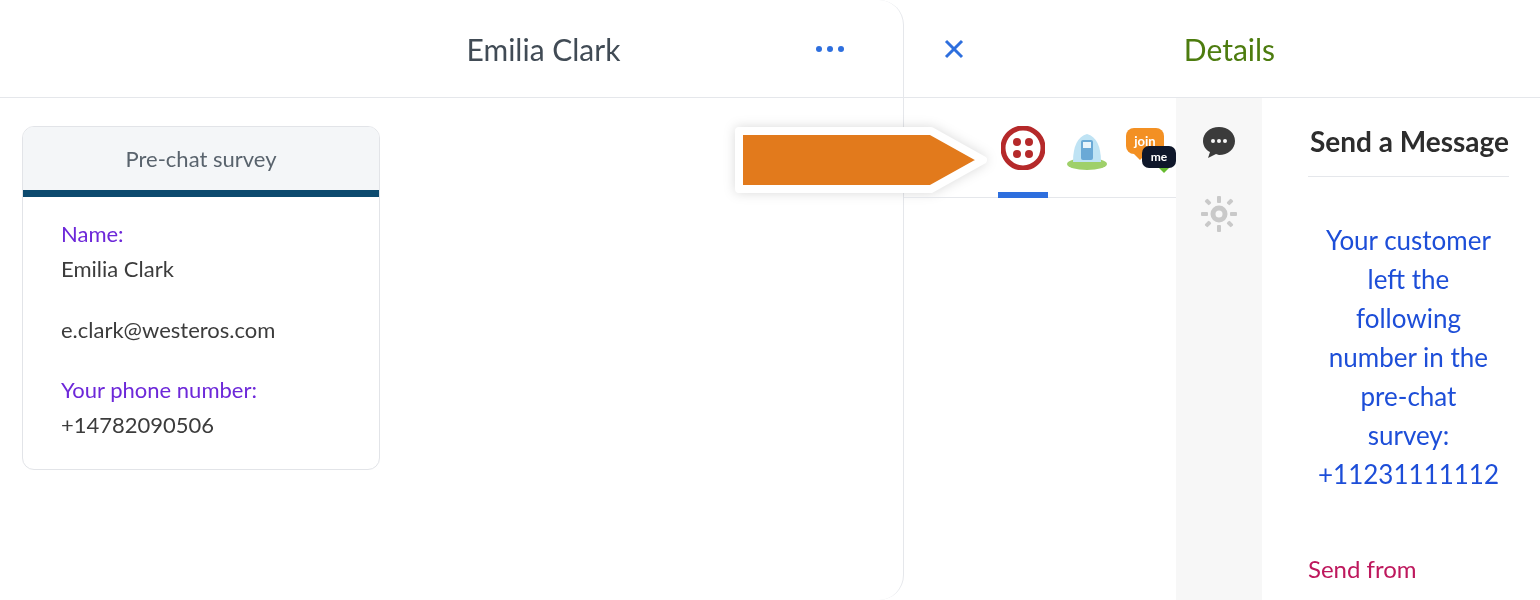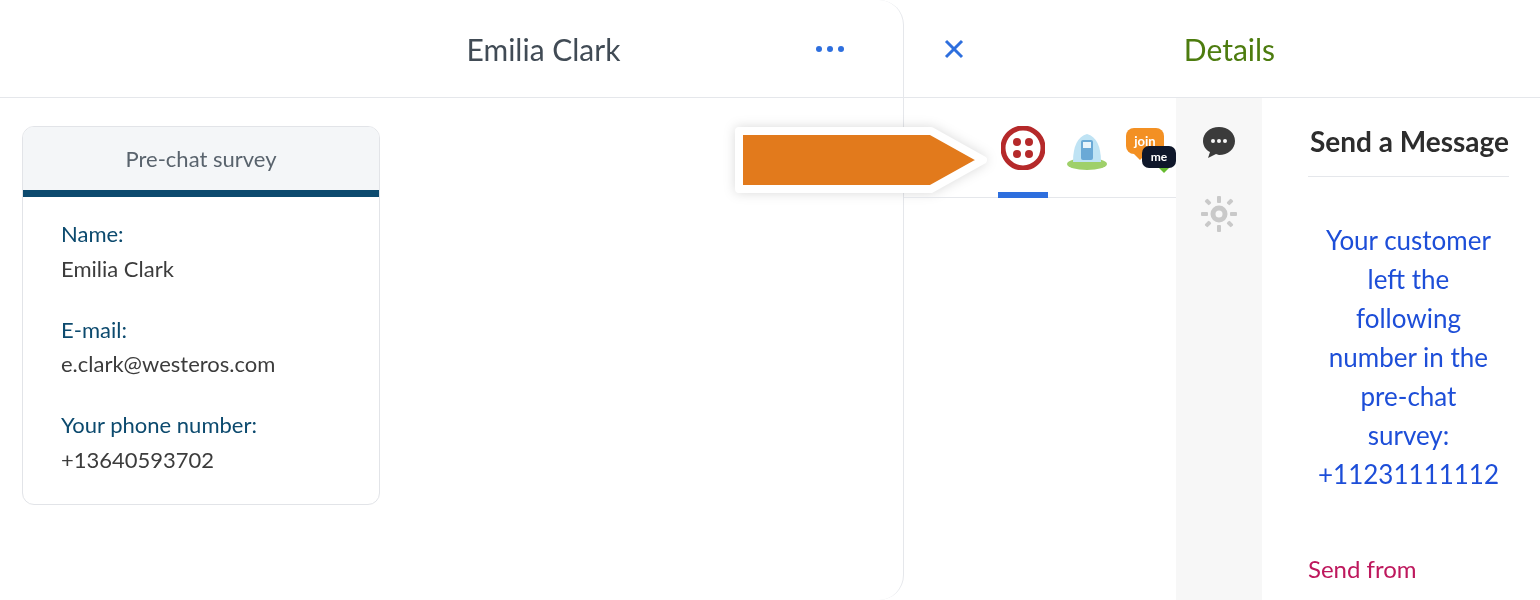--- a/index.html
+++ b/index.html
@@ -92,21 +92,21 @@
     text-align: center;
     font-size: 22px;
     color: #59636d;
   }
   .survey-card .card-body {
     padding: 22px 38px 28px;
     font-size: 22px;
   }
   .survey-card .field { margin-bottom: 30px; }
   .survey-card .field:last-child { margin-bottom: 0; }
-  .survey-card .label { color: #0c4a6e; margin-bottom: 4px; line-height: 1.4; }
+  .survey-card .label { color: #6d28d9; margin-bottom: 4px; line-height: 1.4; }
   .survey-card .value { color: #3c3c3c; line-height: 1.4; }
 
   
   .pointer {
     position: absolute;
     top: 25px; right: -88px;
     width: 260px; height: 74px;
     filter: drop-shadow(0 0 6px rgba(0,0,0,0.15));
     pointer-events: none;
   }
@@ -231,26 +231,25 @@
 
     <div class="left-content">
       <div class="survey-card">
         <div class="card-header">Pre-chat survey</div>
         <div class="card-body">
           <div class="field">
             <div class="label">Name:</div>
             <div class="value">Emilia Clark</div>
           </div>
           <div class="field">
-            <div class="label">E-mail:</div>
             <div class="value">e.clark@westeros.com</div>
           </div>
           <div class="field">
             <div class="label">Your phone number:</div>
-            <div class="value">+13640593702</div>
+            <div class="value">+14782090506</div>
           </div>
         </div>
       </div>
 
       <div class="pointer">
         <svg viewBox="0 0 260 74">
           <path d="M8 8 H200 L252 37 L200 66 H8 Z" fill="#e27a1c" stroke="#ffffff" stroke-width="8" stroke-linejoin="round"></path>
         </svg>
       </div>
     </div>

